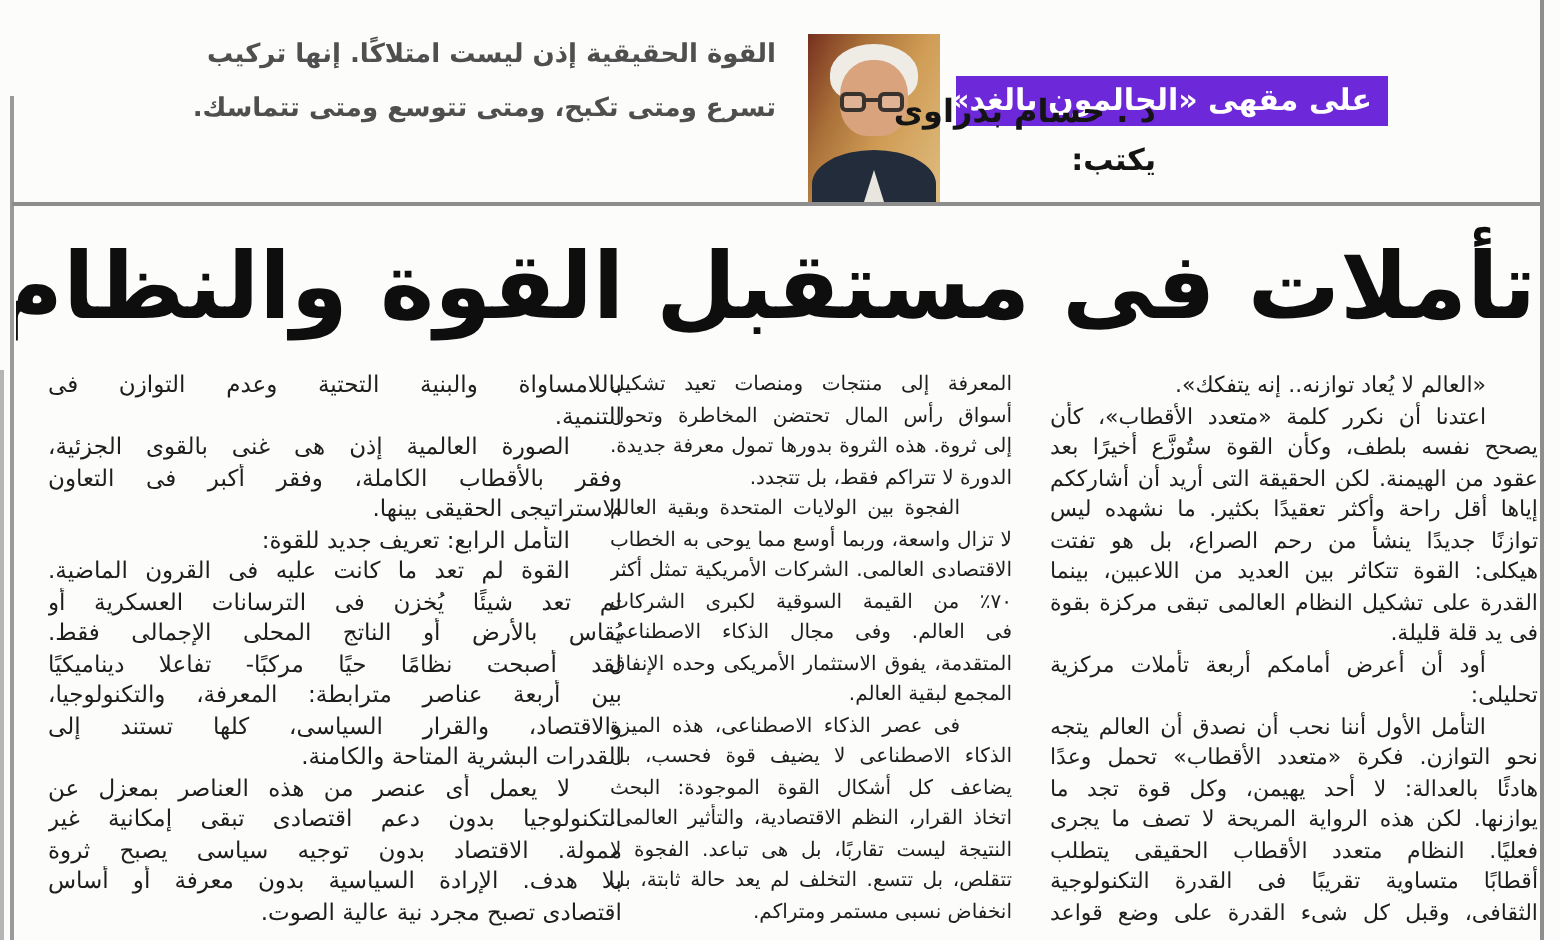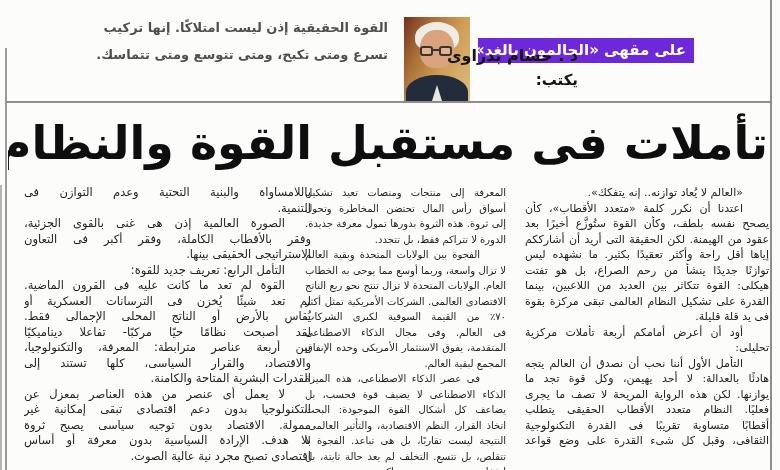--- a/index.html
+++ b/index.html
@@ -109,34 +109,34 @@
         <div class="ln">يصحح نفسه بلطف، وكأن القوة ستُوزَّع أخيرًا بعد</div>
         <div class="ln">عقود من الهيمنة. لكن الحقيقة التى أريد أن أشارككم</div>
         <div class="ln">إياها أقل راحة وأكثر تعقيدًا بكثير. ما نشهده ليس</div>
         <div class="ln">توازنًا جديدًا ينشأ من رحم الصراع، بل هو تفتت</div>
         <div class="ln">هيكلى: القوة تتكاثر بين العديد من اللاعبين، بينما</div>
         <div class="ln">القدرة على تشكيل النظام العالمى تبقى مركزة بقوة</div>
         <div class="ln end">فى يد قلة قليلة.</div>
         <div class="ln ind">أود أن أعرض أمامكم أربعة تأملات مركزية شكلت</div>
         <div class="ln end">تحليلى:</div>
         <div class="ln ind">التأمل الأول أننا نحب أن نصدق أن العالم يتجه</div>
+        <div class="ln">نحو التوازن. فكرة «متعدد الأقطاب» تحمل وعدًا</div>
         <div class="ln">هادئًا بالعدالة: لا أحد يهيمن، وكل قوة تجد ما</div>
         <div class="ln">يوازنها. لكن هذه الرواية المريحة لا تصف ما يجرى</div>
         <div class="ln">فعليًا. النظام متعدد الأقطاب الحقيقى يتطلب</div>
         <div class="ln">أقطابًا متساوية تقريبًا فى القدرة التكنولوجية</div>
         <div class="ln">الثقافى، وقبل كل شىء القدرة على وضع قواعد</div>
       </div>
     <div class="col col-b">
         <div class="ln">المعرفة إلى منتجات ومنصات تعيد تشكيل الأسواق.</div>
         <div class="ln">أسواق رأس المال تحتضن المخاطرة وتحول الابتكار</div>
         <div class="ln">إلى ثروة. هذه الثروة بدورها تمول معرفة جديدة.</div>
         <div class="ln end">الدورة لا تتراكم فقط، بل تتجدد.</div>
         <div class="ln ind">الفجوة بين الولايات المتحدة وبقية العالم</div>
         <div class="ln">لا تزال واسعة، وربما أوسع مما يوحى به الخطاب</div>
-        <div class="ln">العام. الولايات المتحدة لا تزال تنتج نحو ربع الناتج</div>
         <div class="ln">الاقتصادى العالمى. الشركات الأمريكية تمثل أكثر من</div>
         <div class="ln">٧٠٪ من القيمة السوقية لكبرى الشركات التكنولوجية</div>
         <div class="ln">فى العالم. وفى مجال الذكاء الاصطناعى والحوسبة</div>
         <div class="ln">المتقدمة، يفوق الاستثمار الأمريكى وحده الإنفاق</div>
         <div class="ln end">المجمع لبقية العالم.</div>
         <div class="ln ind">فى عصر الذكاء الاصطناعى، هذه الميزة حاسمة.</div>
         <div class="ln">الذكاء الاصطناعى لا يضيف قوة فحسب، بل</div>
         <div class="ln">يضاعف كل أشكال القوة الموجودة: البحث العلمى،</div>
         <div class="ln">اتخاذ القرار، النظم الاقتصادية، والتأثير العالمى.</div>
         <div class="ln">النتيجة ليست تقاربًا، بل هى تباعد. الفجوة لا</div>

